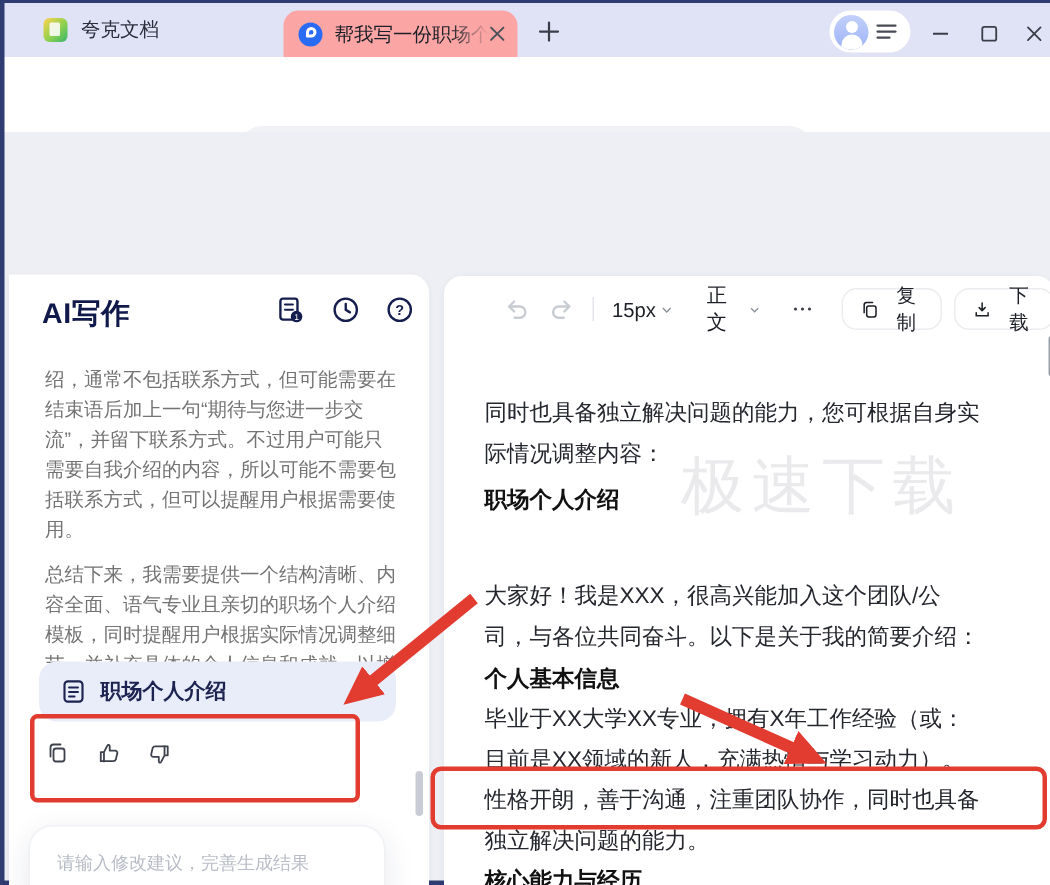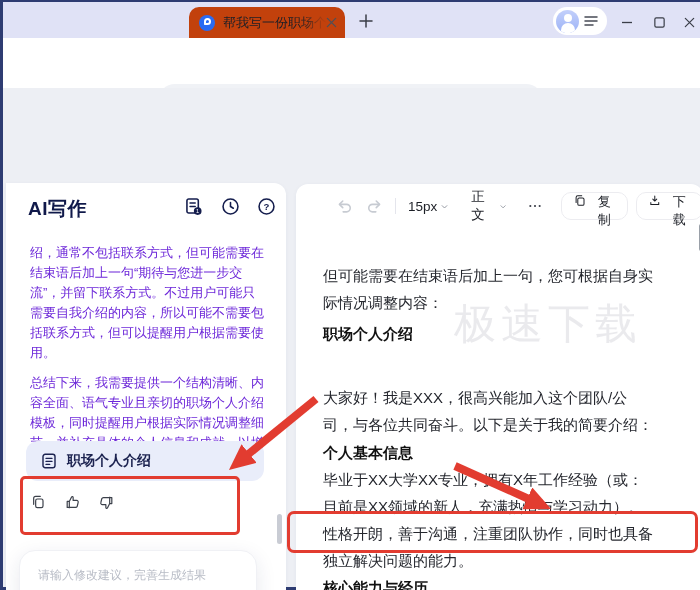--- a/index.html
+++ b/index.html
@@ -5,21 +5,21 @@
   html,body{margin:0;padding:0;}
   body{width:700px;height:590px;overflow:hidden;font-family:"Liberation Sans","DejaVu Sans",sans-serif;background:#2e3c72;}
   #app{position:absolute;inset:0;}
   svg{display:block;}
   
   .tabbar{position:absolute;left:3px;right:0;top:2px;height:36px;background:#e0e2f6;}
   .tab1{position:absolute;left:20px;top:0;height:36px;display:flex;align-items:center;gap:9px;padding:0 6px;cursor:pointer;}
   .tab1 .fav{width:16px;height:16px;border-radius:4px;background:linear-gradient(135deg,#ffd24d 0%,#8fd14f 55%,#35b56c 100%);position:relative;}
   .tab1 .fav:after{content:"";position:absolute;left:4px;top:3px;width:7px;height:9px;background:#fff;border-radius:1px;opacity:.85;}
   .tab1 .lbl{font-size:13px;color:#2a2e3a;}
-  .tab-active{position:absolute;left:186px;top:5px;width:156px;height:31px;background:#c2410c;border-radius:10px 10px 0 0;display:flex;align-items:center;padding:0 8px 0 10px;box-sizing:border-box;}
+  .tab-active{position:absolute;left:186px;top:5px;width:156px;height:31px;background:#fca5a5;border-radius:10px 10px 0 0;display:flex;align-items:center;padding:0 8px 0 10px;box-sizing:border-box;}
   .tab-active .qicon{width:16px;height:16px;border-radius:50%;background:#2a6bf3;position:relative;flex:0 0 auto;}
   .tab-active .qicon:after{content:"";position:absolute;left:4.5px;top:3.5px;width:7px;height:7px;border:2px solid #fff;border-radius:50% 50% 50% 10%;box-sizing:border-box;}
   .tab-active .lbl{font-size:13px;color:#1c1f27;margin-left:8px;flex:1;white-space:nowrap;overflow:hidden;-webkit-mask-image:linear-gradient(90deg,#000 75%,transparent);mask-image:linear-gradient(90deg,#000 75%,transparent);}
   .newtab{position:absolute;left:352px;top:8px;width:22px;height:22px;border-radius:6px;display:flex;align-items:center;justify-content:center;cursor:pointer;}
   .acct{position:absolute;left:550px;top:5px;width:54px;height:28px;border-radius:15px;background:#fff;display:flex;align-items:center;gap:5px;padding-left:3px;box-sizing:border-box;cursor:pointer;}
   .avatar{width:23px;height:23px;border-radius:50%;background:linear-gradient(180deg,#c3d0fb,#9db3f6);position:relative;overflow:hidden;}
   .avatar:before{content:"";position:absolute;left:7.5px;top:4px;width:8px;height:8px;border-radius:50%;background:#fff;}
   .avatar:after{content:"";position:absolute;left:4.5px;top:13px;width:14px;height:10px;border-radius:7px 7px 0 0;background:#fff;}
   .winbtn{position:absolute;top:8px;width:24px;height:24px;display:flex;align-items:center;justify-content:center;cursor:pointer;}
   
@@ -29,49 +29,53 @@
   .urltxt{font-size:13.5px;color:#202124;margin-left:10px;flex:1;white-space:nowrap;overflow:hidden;}
   .assist{position:absolute;left:610px;top:50px;display:flex;align-items:center;gap:6px;cursor:pointer;}
   .assist .lbl{font-size:13px;color:#30343d;}
   .vdiv{position:absolute;width:1px;background:#e4e5ec;}
   
   .main{position:absolute;left:3px;right:0;top:88px;bottom:3px;background:#edeff4;}
   
   .lpanel{position:absolute;left:3px;top:95px;width:280px;height:492px;background:#fff;border-radius:0 12px 0 0;box-shadow:0 1px 4px rgba(40,50,90,.05);}
   .ltitle{position:absolute;left:22px;top:13px;font-size:19px;font-weight:700;color:#10194a;letter-spacing:.5px;}
   .hic{position:absolute;top:13px;width:22px;height:22px;cursor:pointer;}
-  .chat{position:absolute;left:24px;top:60px;width:238px;font-size:13px;line-height:20px;color:#6d28d9;}
+  .chat{position:absolute;left:24px;top:60px;width:238px;font-size:13px;line-height:20px;color:#737373;}
   .chat p{margin:0 0 10px 0;}
   .rescard{position:absolute;left:20px;top:258px;width:238px;height:40px;background:#e9edfa;border-radius:12px;display:flex;align-items:center;gap:9px;padding-left:14px;box-sizing:border-box;cursor:pointer;}
   .rescard .lbl{font-size:14px;font-weight:600;color:#1c2350;}
   .reacts{position:absolute;left:24px;top:311px;display:flex;gap:17px;}
   .reacts .r{width:17px;height:17px;cursor:pointer;}
   .lscroll{position:absolute;left:271px;top:331px;width:5px;height:30px;border-radius:3px;background:#c9ccd4;cursor:pointer;}
   .inputcard{position:absolute;left:13px;top:367px;width:238px;height:102px;background:#fff;border:1px solid #f0f1f5;border-radius:16px;box-shadow:0 6px 20px rgba(31,41,91,.10);box-sizing:border-box;}
   .inputcard input{position:absolute;left:16px;right:14px;top:16px;border:0;outline:0;font-size:12px;color:#737373;background:transparent;font-family:inherit;width:200px;}
   .inputcard input::placeholder{color:#b8bcc6;}
   
   .epanel{position:absolute;left:293px;top:96px;width:407px;height:491px;background:#fff;border-radius:12px 12px 0 0;box-shadow:0 1px 4px rgba(40,50,90,.05);overflow:hidden;}
   .etoolbar{position:absolute;left:0;right:0;top:6px;height:32px;display:flex;align-items:center;}
-  .tbtn{display:flex;align-items:flex-start;gap:6px;border:1px solid #ececf0;border-radius:10px;height:28px;padding:0 11px;font-size:13px;color:#1c1f26;background:#fff;cursor:pointer;}
+  .tbtn{display:flex;align-items:center;gap:6px;border:1px solid #ececf0;border-radius:10px;height:28px;padding:0 11px;font-size:13px;color:#1c1f26;background:#fff;cursor:pointer;}
   .tdrop{display:flex;align-items:center;gap:3px;font-size:13.5px;color:#1c1f26;cursor:pointer;}
   .watermark{position:absolute;left:158px;top:112px;font-size:42px;letter-spacing:5px;color:rgba(125,125,145,.16);white-space:nowrap;pointer-events:none;}
   .doc{position:absolute;left:27px;width:332px;font-size:15px;line-height:27px;color:#25272e;}
   .doc.b{font-weight:700;color:#111;}
   .escroll{position:absolute;right:0px;top:40px;width:4px;height:27px;border-radius:2px;background:#9aa0a8;cursor:pointer;}
   
   .redrect{position:absolute;border:3px solid #e23c30;border-radius:5px;box-sizing:border-box;z-index:60;pointer-events:none;}
   #annot{position:absolute;inset:0;z-index:70;pointer-events:none;}
 </style>
 </head>
 <body>
 
 <div id="app">
 
   <div class="tabbar">
+    <div class="tab1">
+      <span class="fav"></span>
+      <span class="lbl">夸克文档</span>
+    </div>
     <div class="tab-active">
       <span class="qicon"></span>
       <span class="lbl">帮我写一份职场个</span>
       <span>
         <svg width="11" height="11" viewBox="0 0 12 12">
             <path d="M1.5 1.5 L10.5 10.5 M10.5 1.5 L1.5 10.5" stroke="#4c5059" stroke-width="1.4" stroke-linecap="round"></path>
           </svg>
       </span>
     </div>
     <div class="newtab">
@@ -264,21 +268,21 @@
           <svg width="15" height="15" viewBox="0 0 24 24">
               <path d="M12 4v9M8.5 9.5 12 13l3.5-3.5" fill="none" stroke="#1c1f26" stroke-width="1.8" stroke-linecap="round" stroke-linejoin="round"></path>
               <path d="M5 15.5V19h14v-3.5" fill="none" stroke="#1c1f26" stroke-width="1.8" stroke-linecap="round"></path>
             </svg>
           <span>下载</span>
         </button>
       </div>
 
       <div class="watermark">极速下载</div>
 
-      <div class="doc" style="top:78px">但可能需要在结束语后加上一句，您可根据自身实际情况调整内容：</div>
+      <div class="doc" style="top:78px">同时也具备独立解决问题的能力，您可根据自身实际情况调整内容：</div>
       <div class="doc b" style="top:136px">职场个人介绍</div>
       <div class="doc" style="top:200px">大家好！我是XXX，很高兴能加入这个团队/公司，与各位共同奋斗。以下是关于我的简要介绍：</div>
       <div class="doc b" style="top:255px">个人基本信息</div>
       <div class="doc" style="top:282px">毕业于XX大学XX专业，拥有X年工作经验（或：目前是XX领域的新人，充满热情与学习动力）。性格开朗，善于沟通，注重团队协作，同时也具备独立解决问题的能力。</div>
       <div class="doc b" style="top:390px">核心能力与经历</div>
 
       <div class="escroll"></div>
     </div>
 
   </div>

